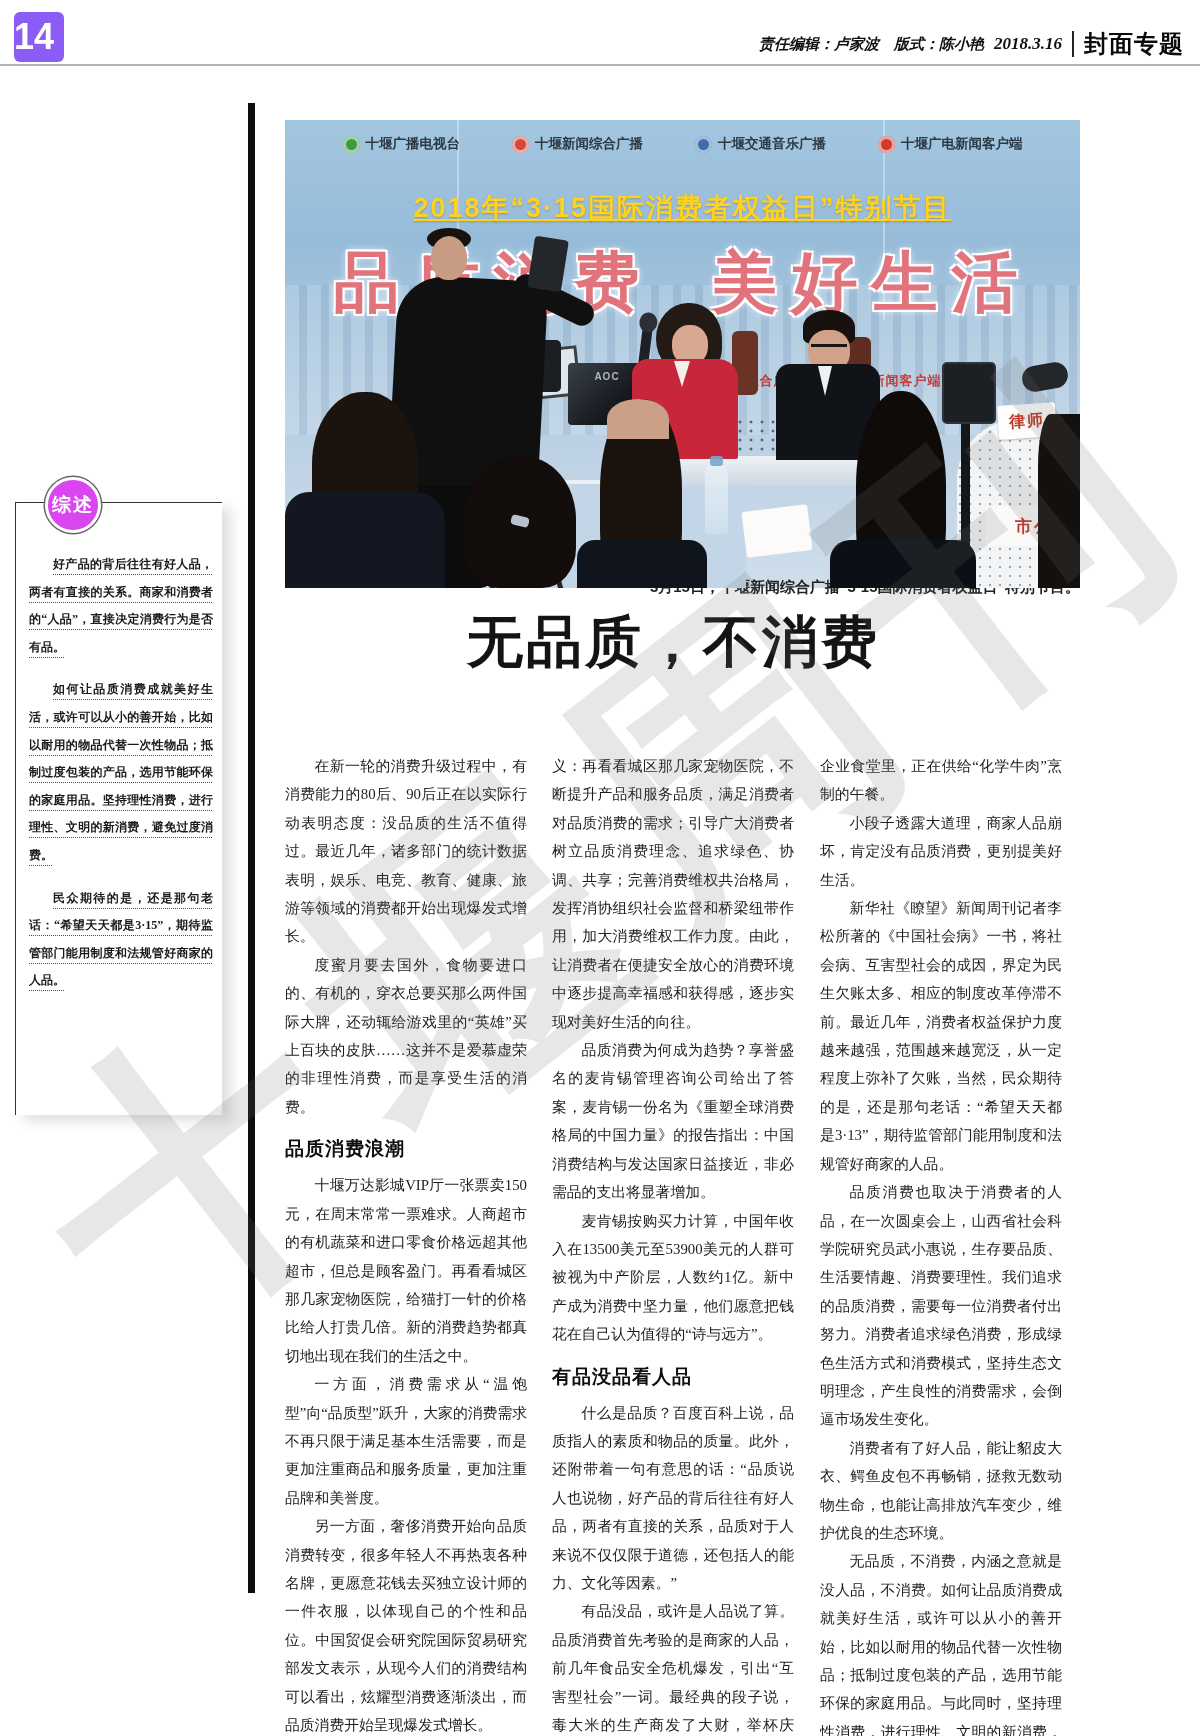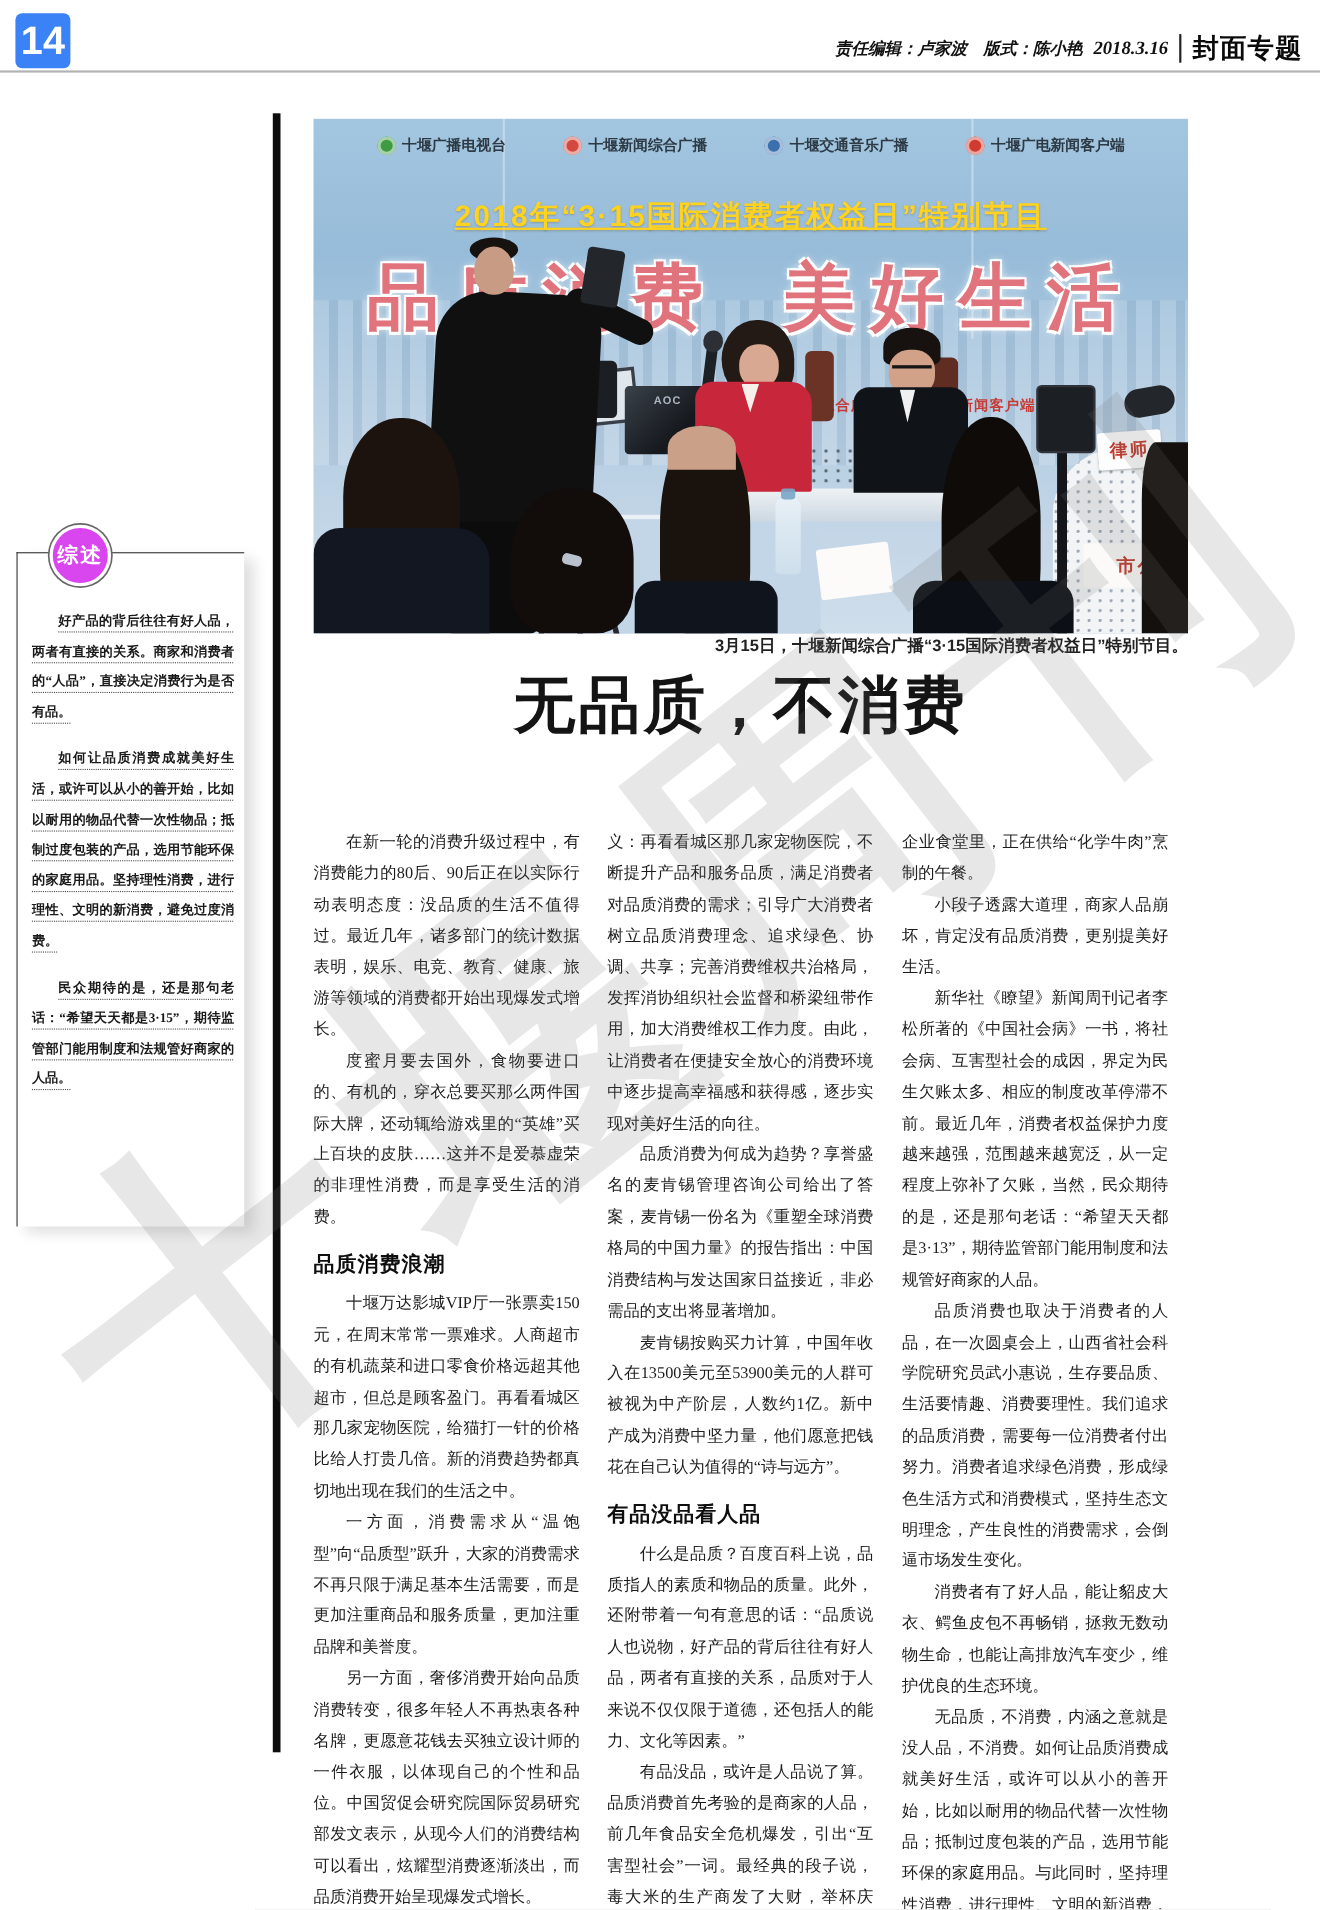--- a/index.html
+++ b/index.html
@@ -1,21 +1,21 @@
 <!DOCTYPE html>
 <html><head>
 <meta charset="utf-8">
 <style>
   html,body{margin:0;padding:0;background:#e8e8e8;}
   .page{position:relative;width:1200px;height:1736px;margin:0 auto;background:#fff;overflow:hidden;
         font-family:"Liberation Serif","DejaVu Serif",serif;color:#1a1a1a;}
 
   
-  .pagenum{position:absolute;left:14px;top:12px;width:50px;height:50px;background:#3b82f6;border-radius:6px;
-           color:#fff;font:700 36px/50px "Liberation Sans","DejaVu Sans",sans-serif;text-align:center;}
+  .pagenum{position:absolute;left:14px;top:12px;width:50px;height:50px;background:#8b5cf6;border-radius:6px;
+           color:#fff;font:700 36px/50px "Liberation Sans","DejaVu Sans",sans-serif;text-align:left;}
   .header-right{position:absolute;right:16px;top:28px;display:flex;align-items:center;gap:10px;}
   .editors{font:700 italic 15px "Liberation Sans","DejaVu Sans",sans-serif;color:#111;}
   .pdate{font:700 italic 17px "Liberation Serif",serif;color:#111;}
   .hdr-divider{width:2px;height:26px;background:#222;}
   .section{font:900 24px "Liberation Sans","DejaVu Sans",sans-serif;color:#0a0a0a;letter-spacing:1px;}
   .header-rule{position:absolute;left:0;top:64px;width:1200px;height:2px;background:#b3b3b3;}
 
   
   .black-bar{position:absolute;left:248px;top:103px;width:7px;height:1490px;background:#0d0d0d;}
 
@@ -23,21 +23,21 @@
   .side-circle{position:absolute;left:23px;top:477px;width:50px;height:50px;border-radius:50%;background:#d946ef;
                border:3px solid #fff;box-shadow:0 0 0 1.5px #666;color:#fff;display:flex;align-items:center;
                justify-content:center;font:700 19px "Liberation Sans","DejaVu Sans",sans-serif;z-index:3;letter-spacing:2px;margin-left:22px;}
   .side-box{position:absolute;left:15px;top:502px;width:207px;height:613px;border-top:1.5px solid #333;
             border-left:1.5px solid #333;box-shadow:9px 6px 12px rgba(0,0,0,.13);
             padding:48px 9px 0 13px;box-sizing:border-box;z-index:2;background:#fff;}
   .side-box p{margin:0 0 15px;font-size:12px;line-height:27.6px;font-weight:600;text-align:justify;text-indent:2em;
               word-break:break-all;text-decoration:underline dotted 1.2px rgba(0,0,0,.7);text-underline-offset:6px;}
 
   
-  .photo{position:absolute;left:285px;top:108px;width:795px;height:468px;overflow:hidden;
+  .photo{position:absolute;left:285px;top:120px;width:795px;height:468px;overflow:hidden;
          background:linear-gradient(180deg,#a3c6e0 0%,#97bcd9 26%,#aec9e0 52%,#c2d5e6 78%,#cfdeeb 100%);}
   .ph-seam{position:absolute;top:0;width:2px;height:200px;background:rgba(255,255,255,.35);}
   .ph-city{position:absolute;left:0;top:165px;width:795px;height:150px;opacity:.18;
            background:repeating-linear-gradient(90deg,rgba(255,255,255,.8) 0 14px,rgba(120,145,170,.8) 14px 22px);}
   .banner-logos{position:absolute;left:0;top:15px;width:795px;display:flex;justify-content:center;gap:52px;z-index:1;}
   .logo{display:flex;align-items:center;gap:6px;}
   .logo .dot{width:17px;height:17px;border-radius:50%;box-shadow:inset 0 0 0 3px rgba(255,255,255,.55);}
   .logo .lbl{font:700 13.5px "Liberation Sans","DejaVu Sans",sans-serif;color:#2d3a45;}
   .ph-program{position:absolute;left:0;top:70px;width:795px;text-align:center;z-index:1;
               font:700 27px "Liberation Sans","DejaVu Sans",sans-serif;color:#ffd21f;letter-spacing:2px;

